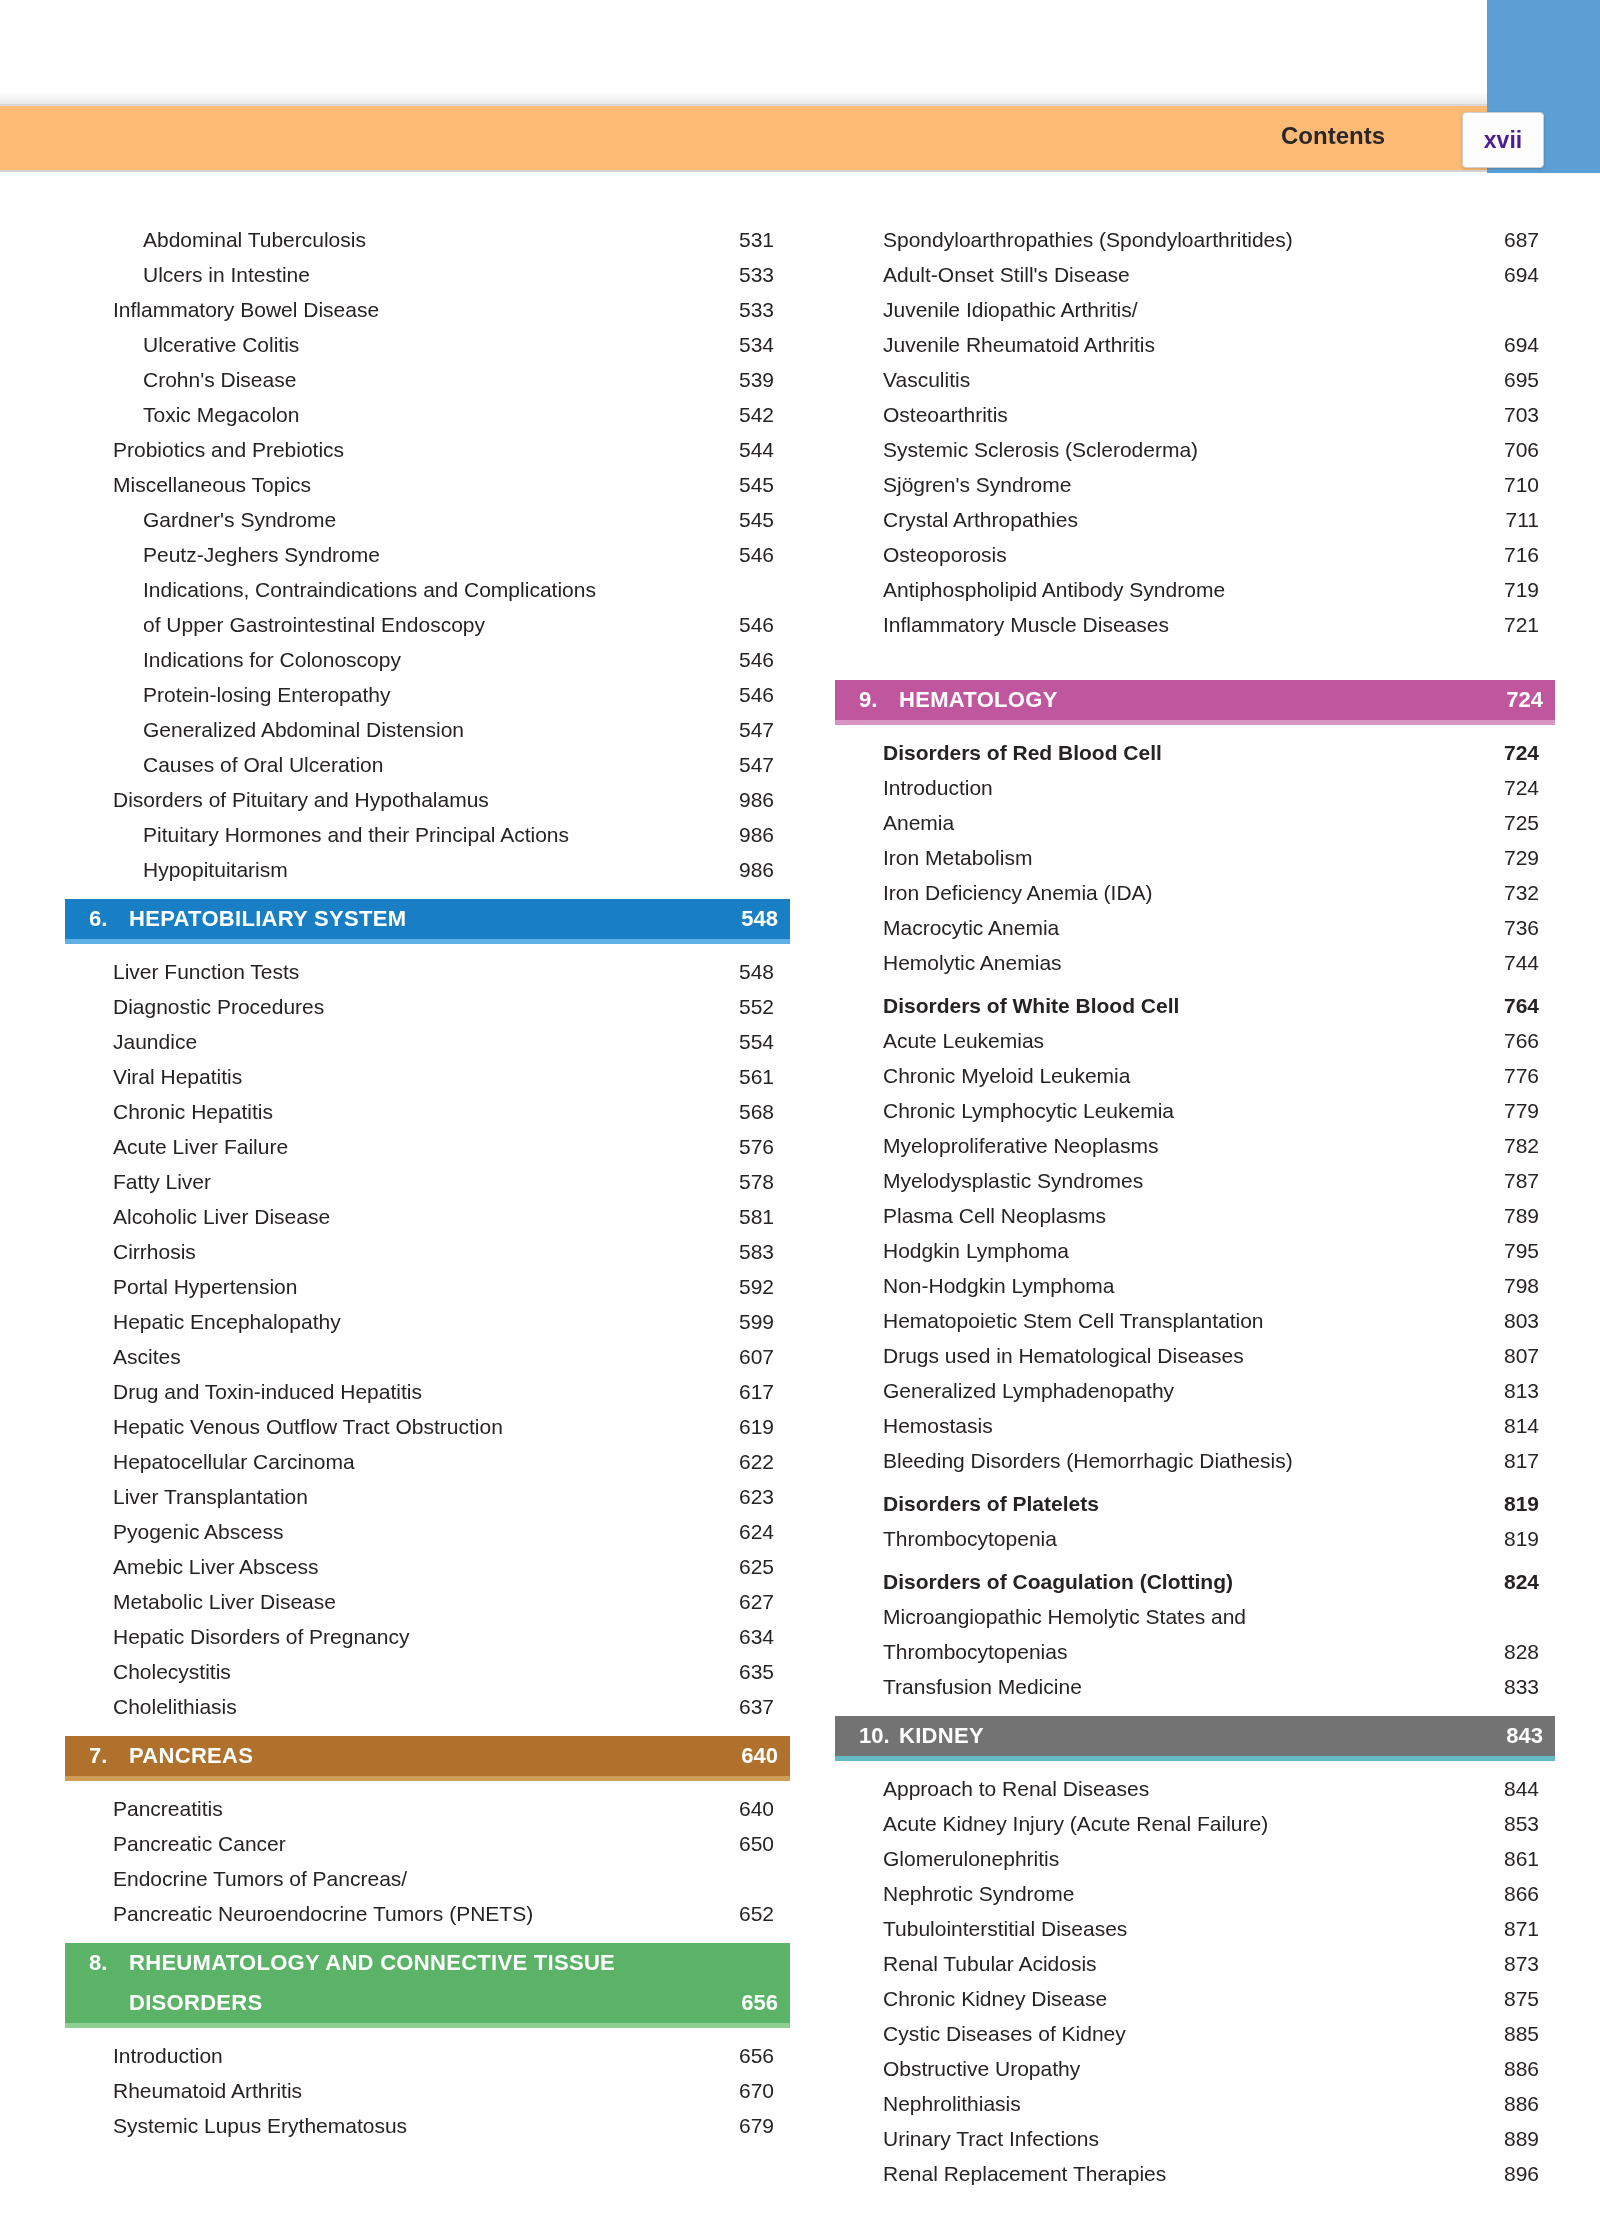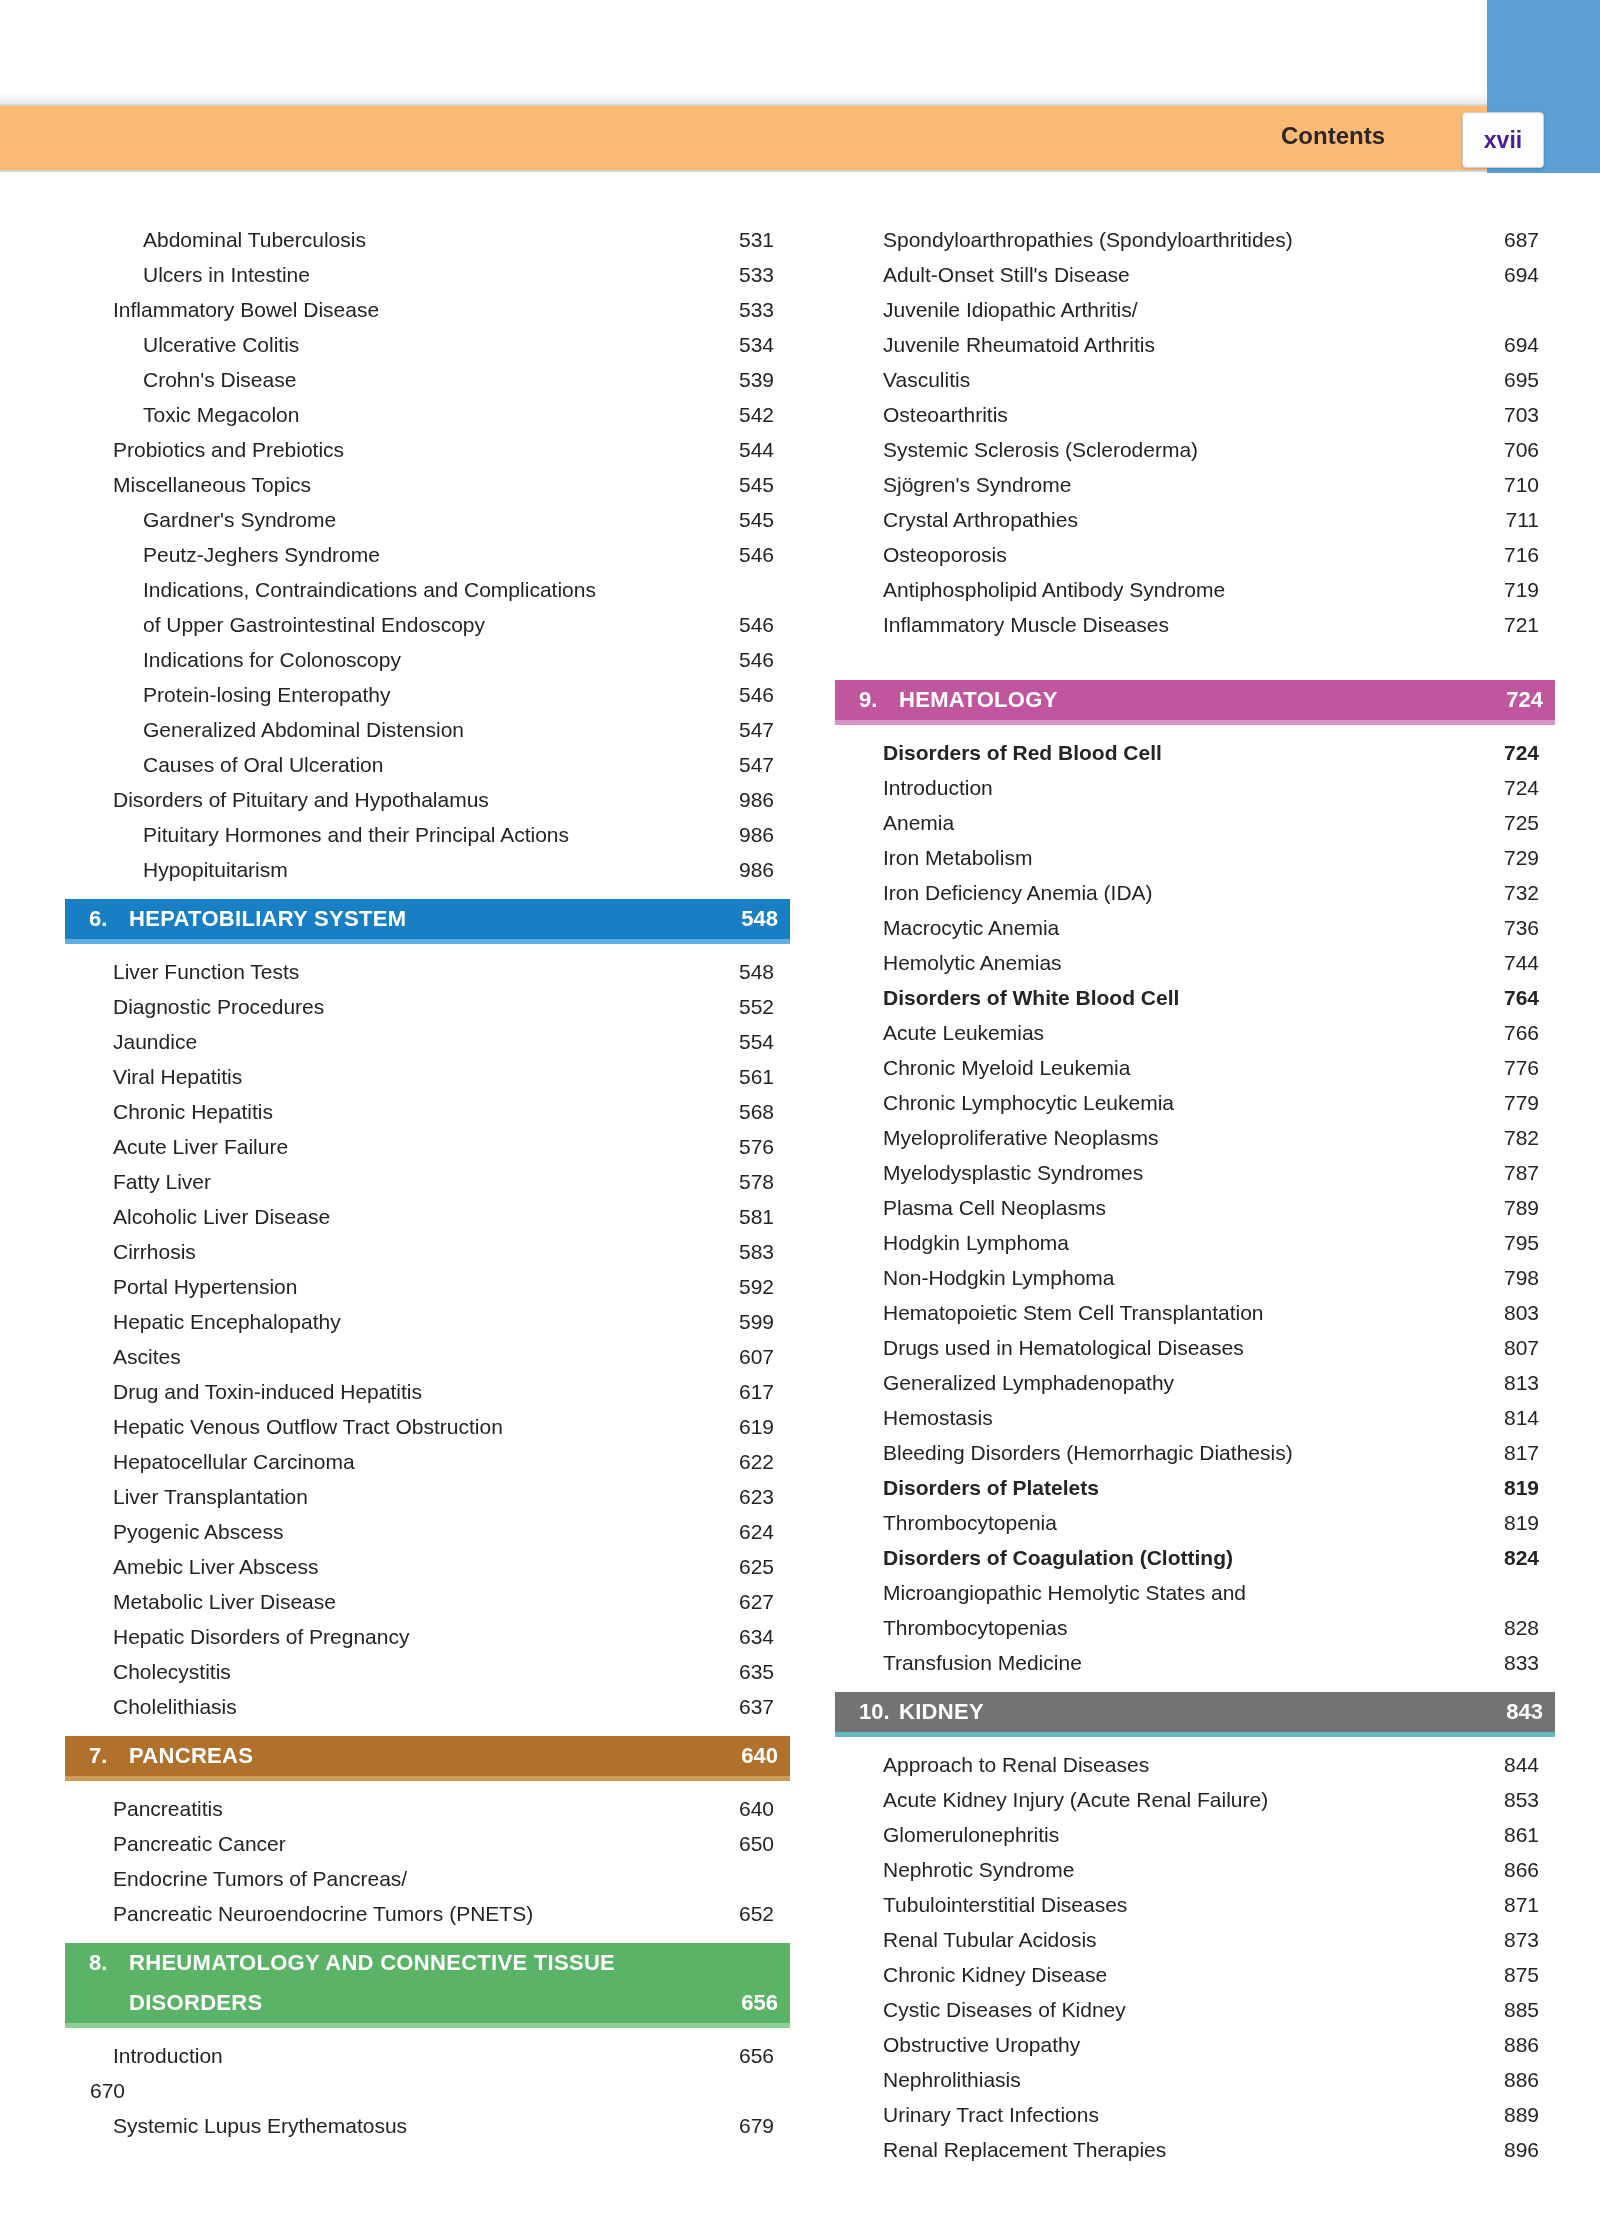--- a/index.html
+++ b/index.html
@@ -45,21 +45,21 @@
   .row{
     display:flex;align-items:baseline;
     height:35px;line-height:35px;
     font-size:21px;white-space:nowrap;
     padding-right:16px;
   }
   .row .t{flex:1;overflow:hidden;}
   .row .p{text-align:right;min-width:60px;}
   .row.lvl1 .t{padding-left:48px;}
   .row.lvl2 .t{padding-left:78px;}
-  .row.bold{font-weight:bold;}
+  .row.bold{font-weight:bold;margin-top:8px;}
   
   .section-bar{
     margin-top:12px;
     color:#ffffff;font-weight:bold;font-size:22px;
     padding:0 12px 0 24px;
   }
   .sec-line{display:flex;align-items:baseline;height:40px;line-height:40px;white-space:nowrap;}
   .sec-num{width:40px;}
   .sec-title{flex:1;letter-spacing:0.3px;}
   .sec-page{text-align:right;min-width:60px;}
@@ -284,20 +284,21 @@
         <span class="sec-title">DISORDERS</span>
         <span class="sec-page">656</span>
       </div>
     </div>
     <div class="sec-stripe" style="background: rgb(142, 207, 148);"></div>
     <div class="row lvl1">
       <span class="t">Introduction</span>
       <span class="p">656</span>
     </div>
     <div class="row lvl1">
+      <span class="t">Rheumatoid Arthritis</span>
       <span class="p">670</span>
     </div>
     <div class="row lvl1">
       <span class="t">Systemic Lupus Erythematosus</span>
       <span class="p">679</span>
     </div>
   </div>
 <div class="col col-right" id="col-right">
     <div class="row lvl1">
       <span class="t">Spondyloarthropathies (Spondyloarthritides)</span>

